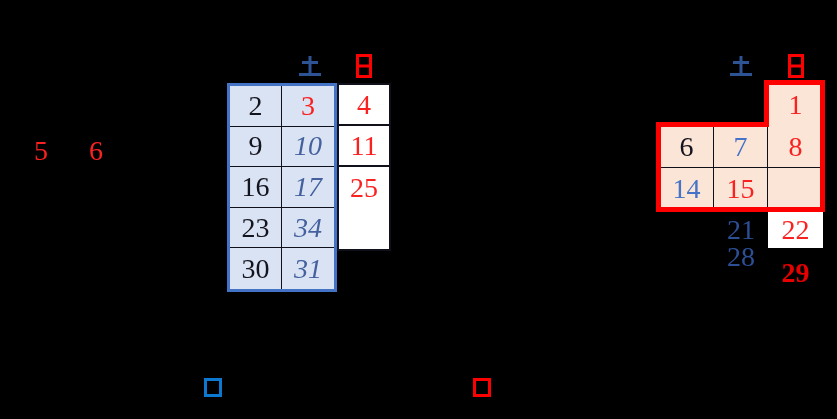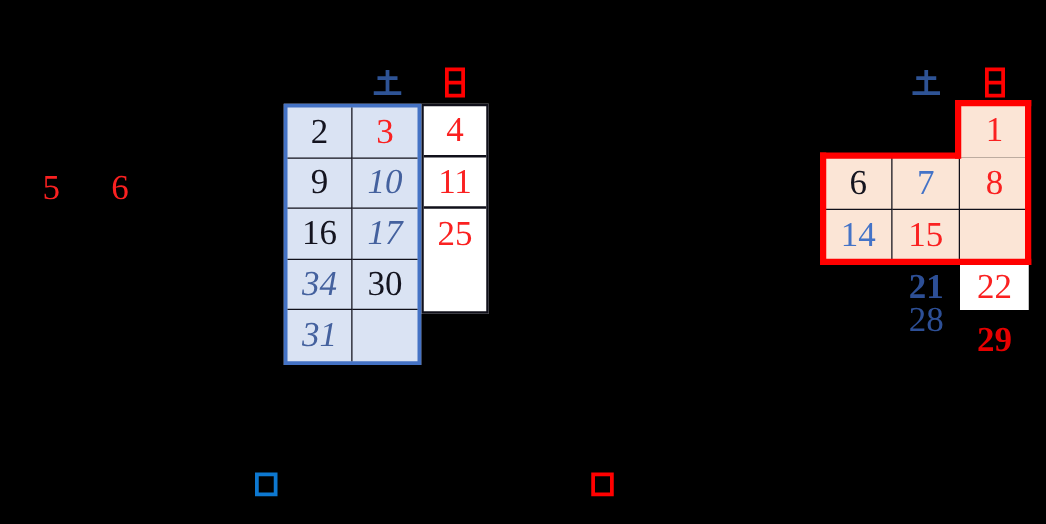--- a/index.html
+++ b/index.html
@@ -104,20 +104,21 @@
     </span>
   </div>
 
   <div class="sat-block">
     <div class="cell c-black">2</div>
     <div class="cell c-red">3</div>
     <div class="cell c-black">9</div>
     <div class="cell c-satblue">10</div>
     <div class="cell c-black">16</div>
     <div class="cell c-satblue">17</div>
+    <div class="cell c-black">23</div>
     <div class="cell c-satblue">34</div>
     <div class="cell c-black">30</div>
     <div class="cell c-satblue">31</div>
   </div>
 
   <div class="sun-col">
     <div class="cell c-red">4</div>
     <div class="cell c-red">11</div>
     <div class="cell c-red">25</div>
   </div>
@@ -149,21 +150,21 @@
     <div class="cell c-red">15</div>
   </div>
 
   <div class="redseg" style="left:764px; top:80px;  width:61px;  height:5px;"></div>
   <div class="redseg" style="left:764px; top:80px;  width:5px;   height:47px;"></div>
   <div class="redseg" style="left:820px; top:80px;  width:5px;   height:132px;"></div>
   <div class="redseg" style="left:656px; top:122px; width:112px; height:5px;"></div>
   <div class="redseg" style="left:656px; top:122px; width:5px;   height:90px;"></div>
   <div class="redseg" style="left:656px; top:207px; width:169px; height:5px;"></div>
 
-  <div class="cell abs c-navy" style="left:714px; top:212px; width:54px; height:36px;font-weight:bold;">21</div>
+  <div class="cell abs c-navy" style="left:714px; top:212px; width:54px; height:36px;">21</div>
   <div class="white22 cell c-red">22</div>
   <div class="cell abs c-navy" style="left:714px; top:239px; width:54px; height:36px;">28</div>
   <div class="cell abs c-holiday" style="left:768px; top:255px; width:55px; height:36px;">29</div>
 
   <div class="legend-box legend-blue"></div>
   <div class="legend-box legend-red"></div>
 
 </div>
 
 </body></html>

